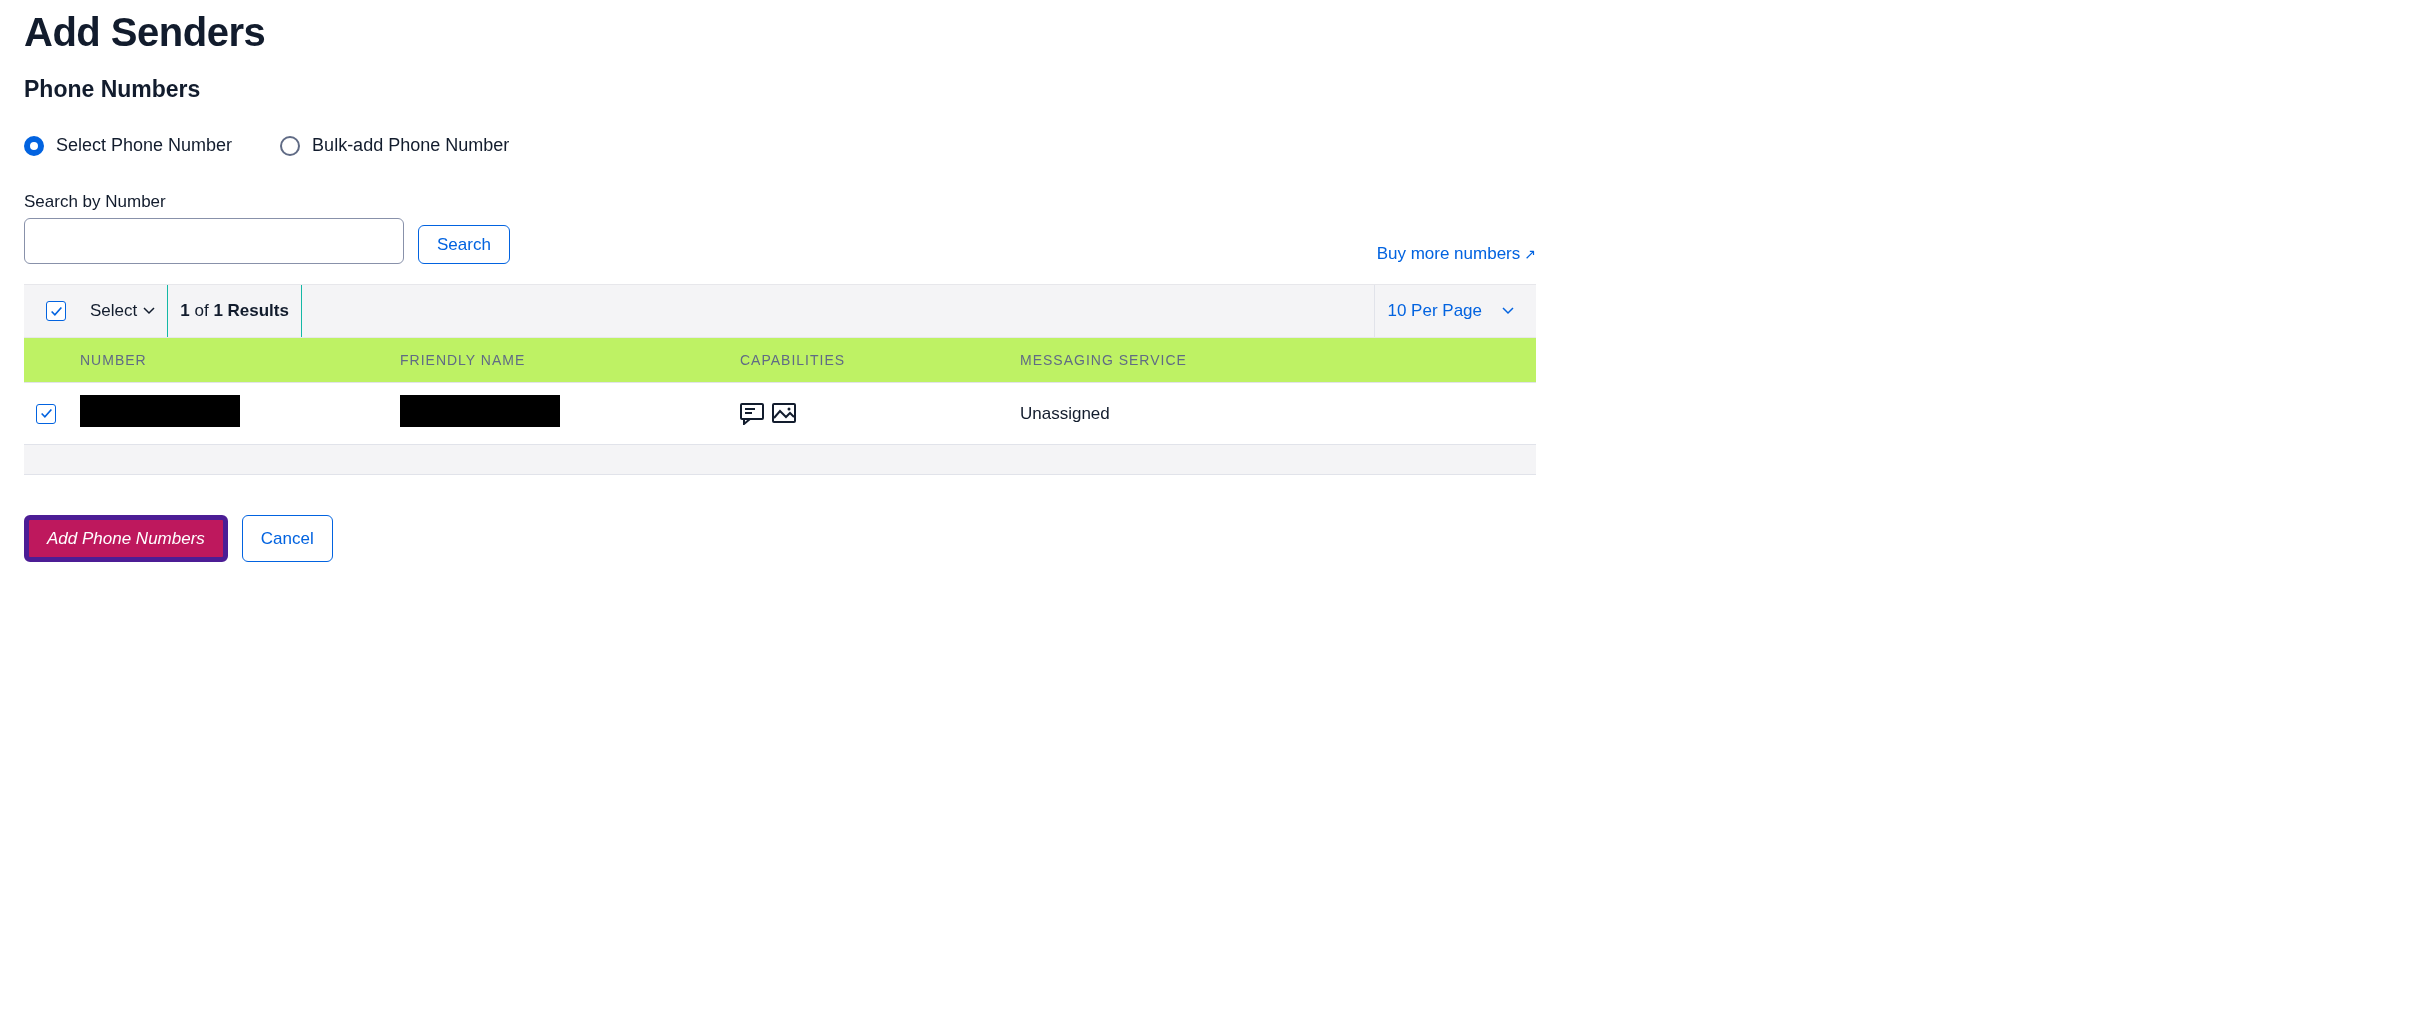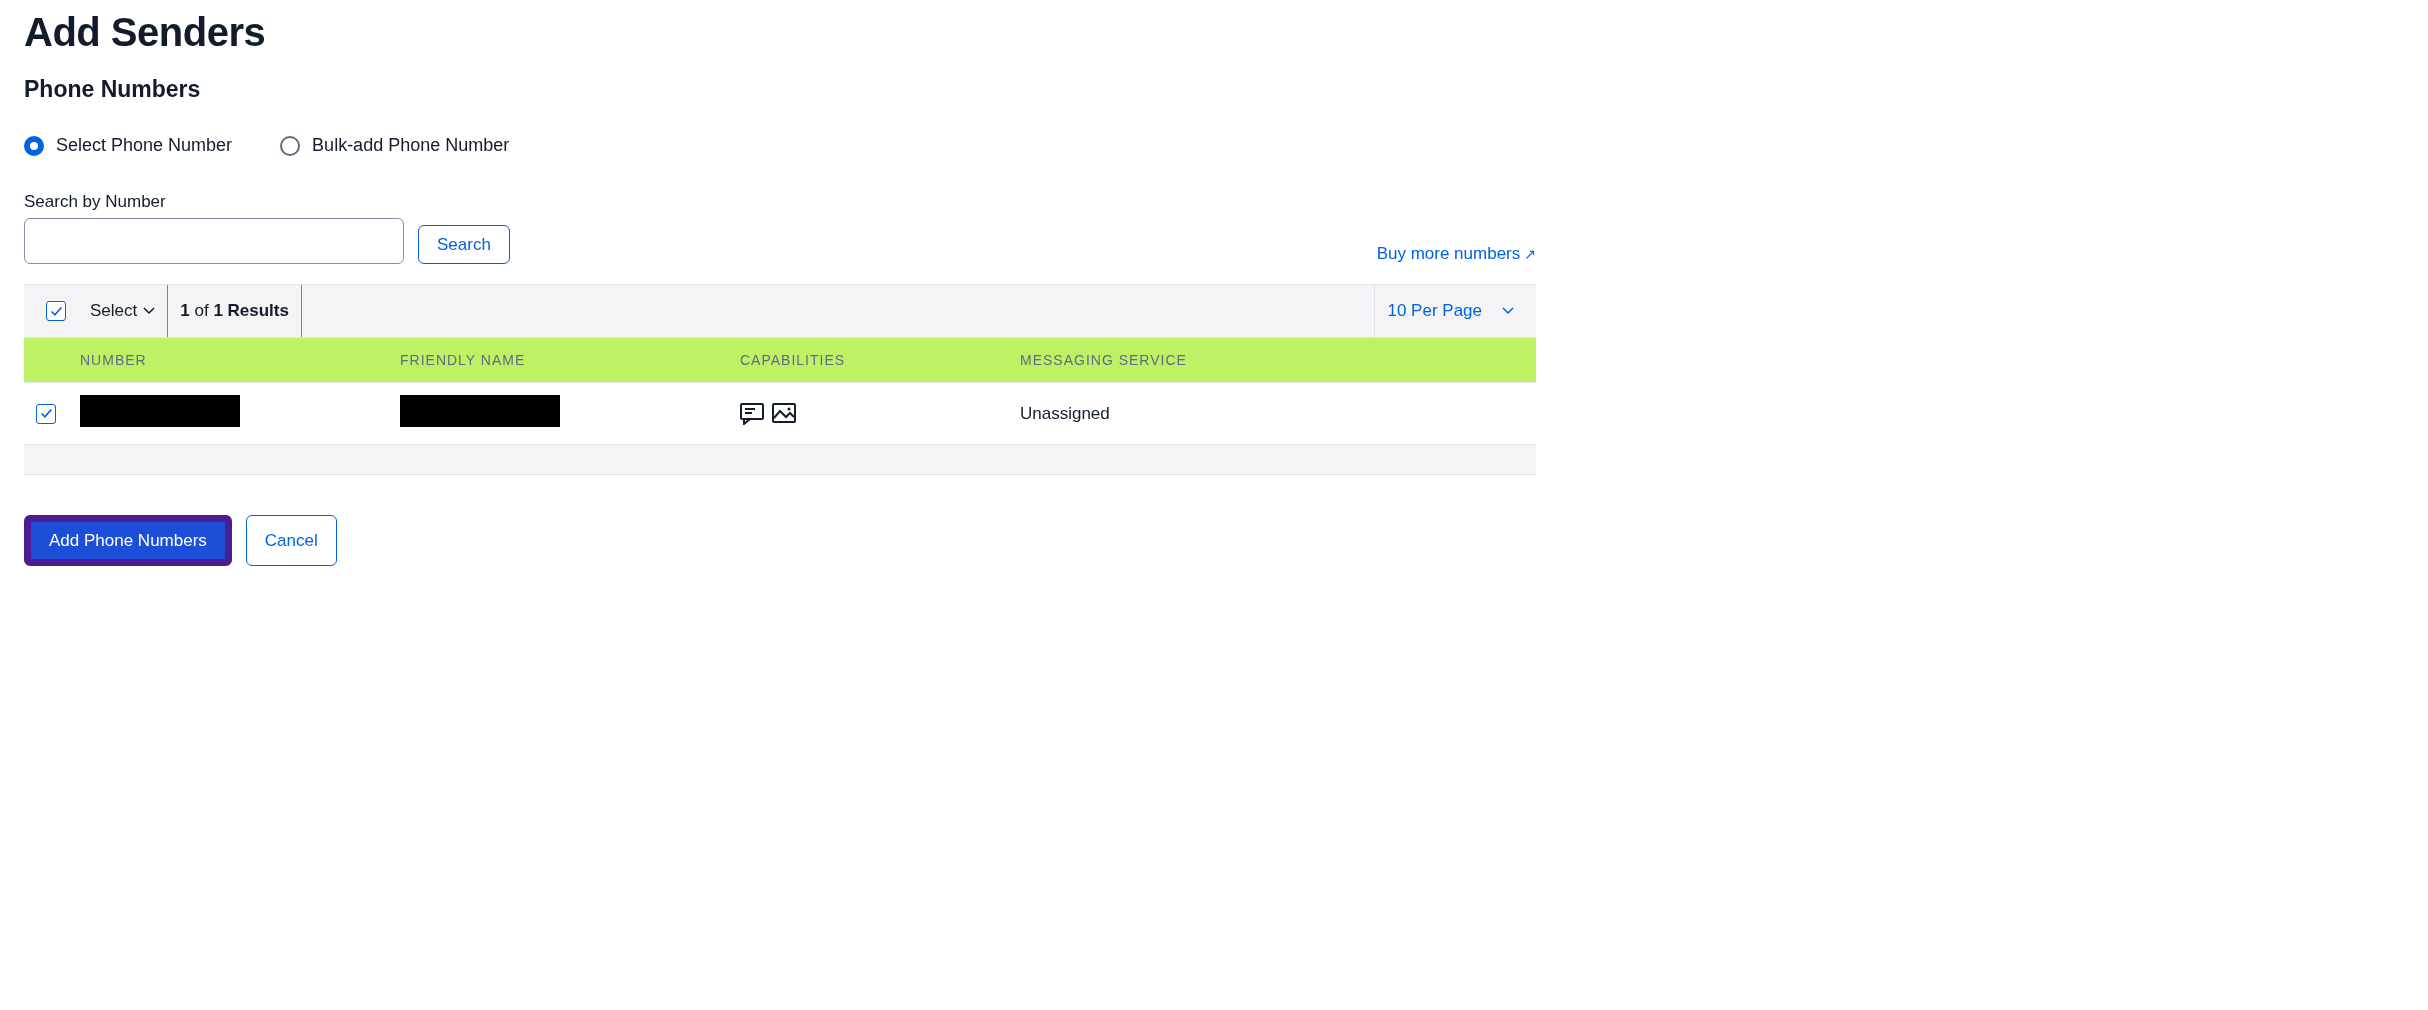--- a/index.html
+++ b/index.html
@@ -88,23 +88,24 @@
       padding: 10px 18px;
       font-family: inherit;
       line-height: 1;
     }
     .btn-outline {
       background: #ffffff;
       border: 1px solid #0263e0;
       color: #0263e0;
     }
     .btn-primary {
-      background: #1d4ed8;
-      border: 7px solid #4c1d95;
+      background: #be185d;
+      border: 5px solid #4c1d95;
       color: #ffffff;
+      font-style: italic;
     }
     .link {
       color: #0263e0;
       font-size: 17px;
       text-decoration: none;
       cursor: pointer;
       display: inline-flex;
       align-items: center;
       gap: 4px;
     }

